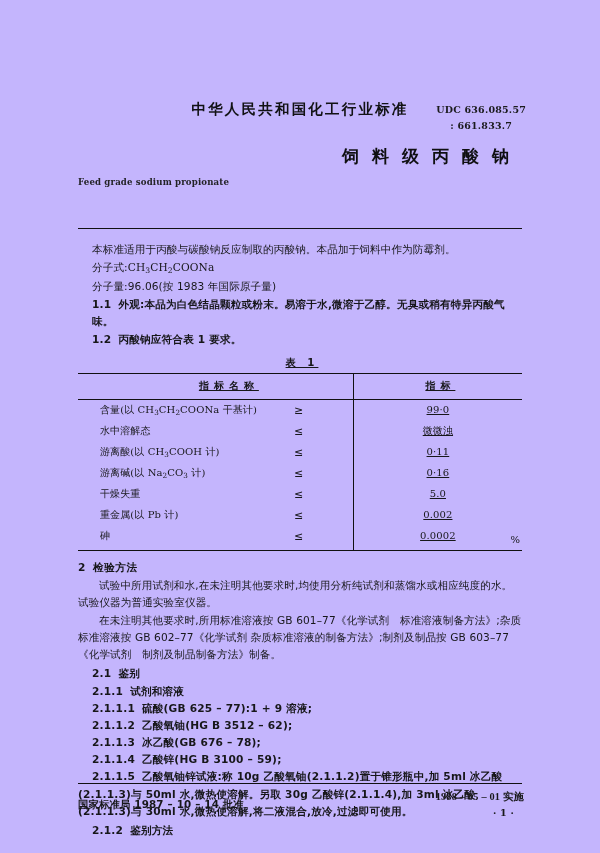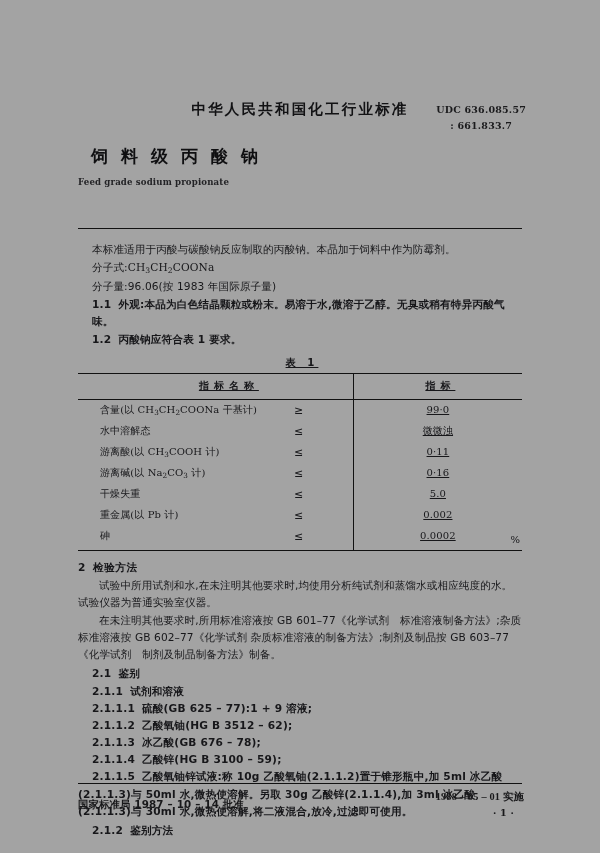--- a/index.html
+++ b/index.html
@@ -11,21 +11,21 @@
     width: 600px; height: 853px;
     font-family: "DejaVu Sans", "Liberation Sans", sans-serif;
     color: #18181a;
     position: relative;
     overflow: hidden;
   }
   
   .page {
     position: absolute;
     inset: 0;
-    background: #a3a3a3;
+    background: #c4b5fd;
     padding: 0;
   }
   .sheet {
     position: absolute;
     left: 78px; right: 78px;
     top: 0; bottom: 0;
   }
 
   
   .masthead {
@@ -50,21 +50,21 @@
     letter-spacing: 2.2px;
     text-align: center;
     white-space: nowrap;
     color: #121214;
   }
   .std-title {
     margin-top: 26px;
     font-size: 17px;
     font-weight: 700;
     letter-spacing: 13px;
-    text-align: left;
+    text-align: right;
     text-indent: 13px;
     color: #0f0f11;
   }
   .std-title-en {
     margin-top: 9px;
     text-align: left;
     font-family: "DejaVu Serif", "Liberation Serif", serif;
     font-size: 8.6px;
     font-weight: 700;
     letter-spacing: .15px;

